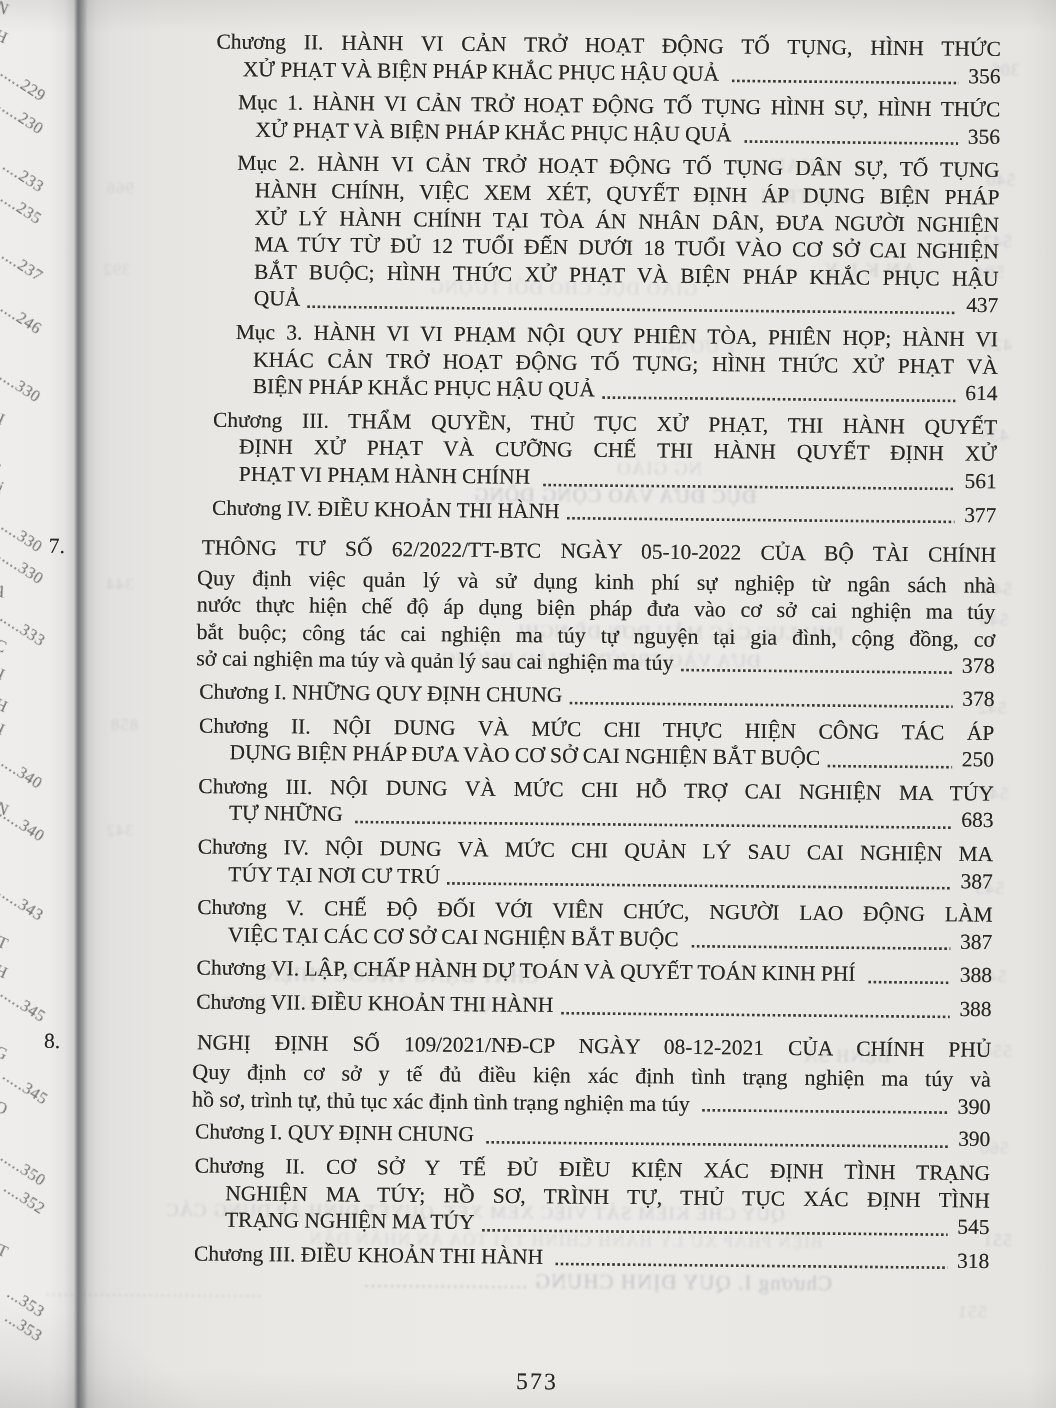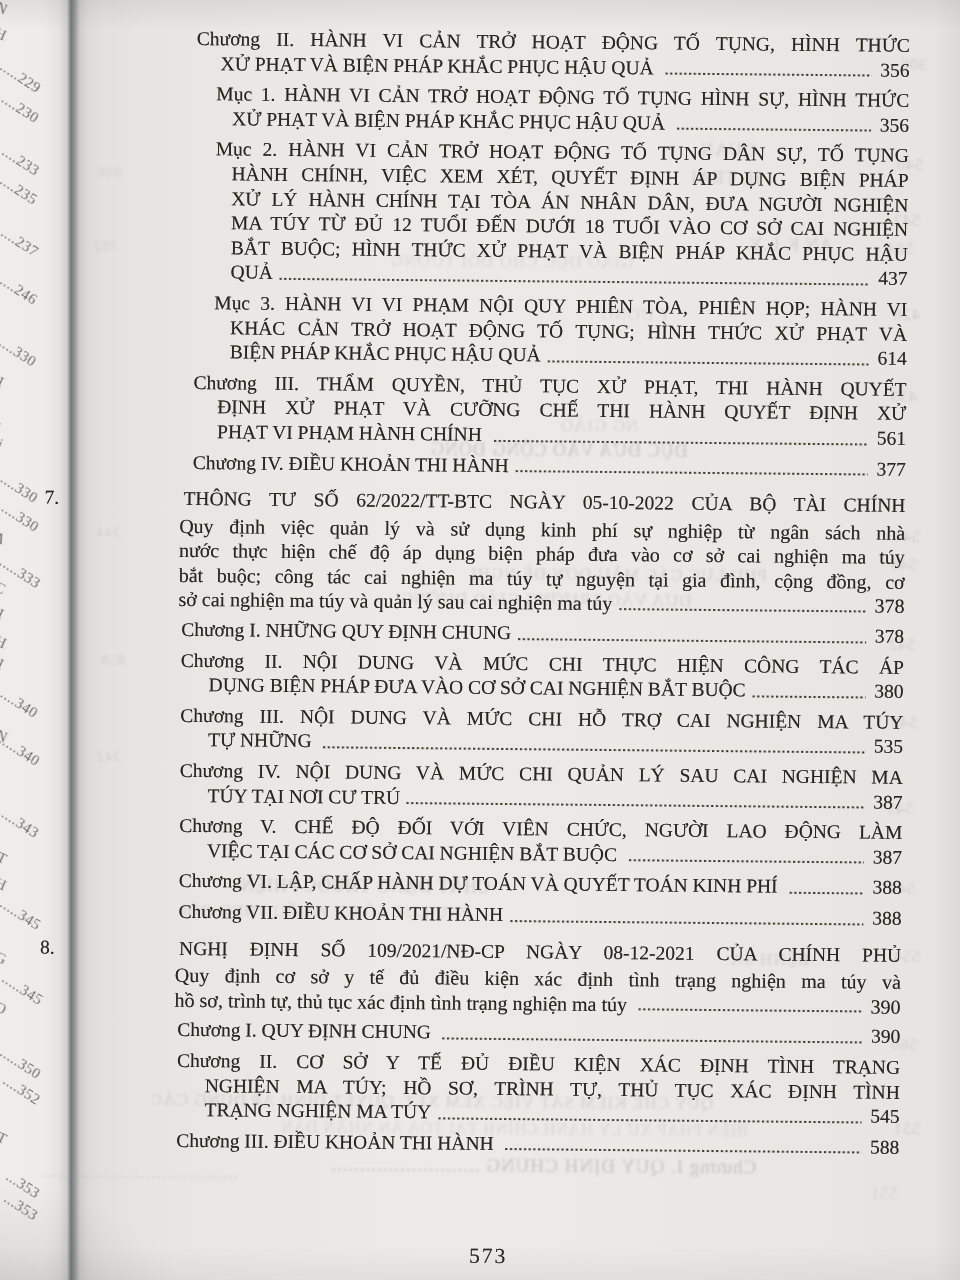--- a/index.html
+++ b/index.html
@@ -218,29 +218,29 @@
             <span class="t">Chương I. NHỮNG QUY ĐỊNH CHUNG</span>
             <span class="dots"></span>
             <span class="pg">378</span>
           </div>
         </div>
         <div class="entry sub">
           <div class="ln j" style="padding-left: 97px;">Chương II. NỘI DUNG VÀ MỨC CHI THỰC HIỆN CÔNG TÁC ÁP</div>
           <div class="ln fin" style="padding-left: 125px;">
             <span class="t">DỤNG BIỆN PHÁP ĐƯA VÀO CƠ SỞ CAI NGHIỆN BẮT BUỘC</span>
             <span class="dots"></span>
-            <span class="pg">380</span>
+            <span class="pg">250</span>
           </div>
         </div>
         <div class="entry sub">
           <div class="ln j" style="padding-left: 97px;">Chương III. NỘI DUNG VÀ MỨC CHI HỖ TRỢ CAI NGHIỆN MA TÚY</div>
           <div class="ln fin" style="padding-left: 125px;">
             <span class="t">TỰ NHỮNG </span>
             <span class="dots"></span>
-            <span class="pg">535</span>
+            <span class="pg">683</span>
           </div>
         </div>
         <div class="entry sub">
           <div class="ln j" style="padding-left: 97px;">Chương IV. NỘI DUNG VÀ MỨC CHI QUẢN LÝ SAU CAI NGHIỆN MA</div>
           <div class="ln fin" style="padding-left: 125px;">
             <span class="t">TÚY TẠI NƠI CƯ TRÚ</span>
             <span class="dots"></span>
             <span class="pg">387</span>
           </div>
         </div>
@@ -290,19 +290,19 @@
           <div class="ln fin" style="padding-left: 125px;">
             <span class="t">TRẠNG NGHIỆN MA TÚY</span>
             <span class="dots"></span>
             <span class="pg">545</span>
           </div>
         </div>
         <div class="entry sub">
           <div class="ln fin" style="padding-left: 97px;">
             <span class="t">Chương III. ĐIỀU KHOẢN THI HÀNH </span>
             <span class="dots"></span>
-            <span class="pg">588</span>
+            <span class="pg">318</span>
           </div>
         </div>
       </div>
     <div class="folio">573</div>
   </div>
 </div>
 
 </body></html>

